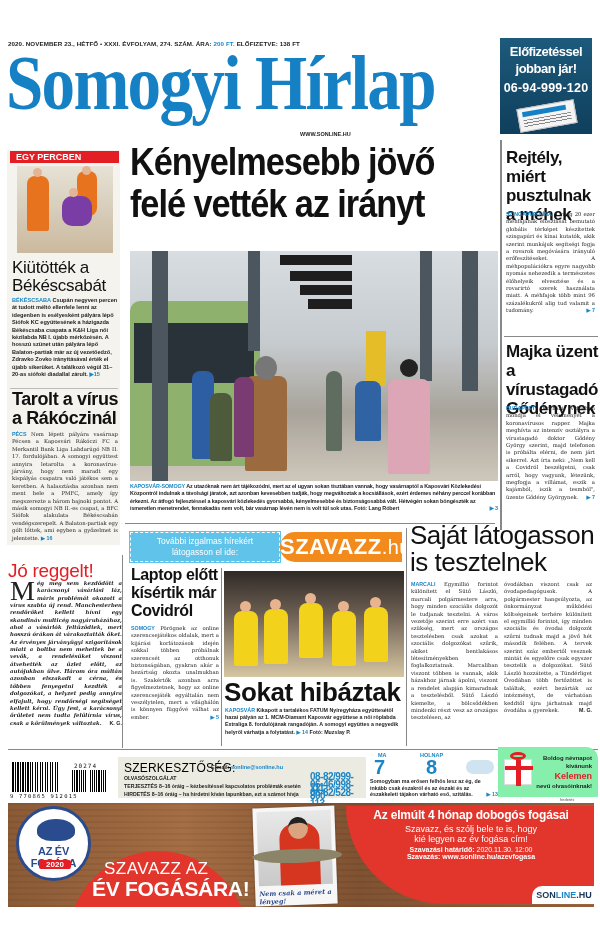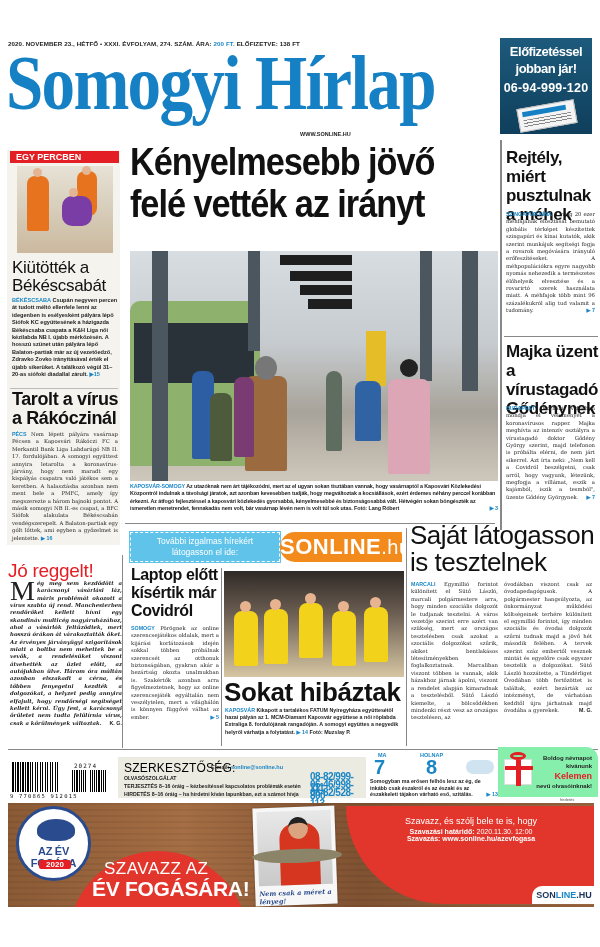--- a/index.html
+++ b/index.html
@@ -84,21 +84,21 @@
 .ad .s2{position:absolute;left:84px;top:74px;font-size:21px;font-weight:bold;color:#fff;letter-spacing:-0.3px}
 .ad .polaroid{position:absolute;left:246px;top:4px;width:82px;height:98px;background:#f7f7f7;transform:rotate(-2deg);box-shadow:0 0 2px rgba(0,0,0,0.4)}
 .ad .polaroid .pic{position:absolute;left:4px;top:4px;width:74px;height:74px;background:linear-gradient(180deg,#e8e8e8,#c9c9c9)}
 .ad .polaroid .man{position:absolute;left:22px;top:12px;width:40px;height:62px;background:#d6361f;border-radius:16px 16px 0 0}
 .ad .polaroid .face{position:absolute;left:31px;top:6px;width:20px;height:22px;background:#d9a47f;border-radius:50%;border-top:6px solid #222}
 .ad .polaroid .fish{position:absolute;left:-6px;top:38px;width:90px;height:14px;background:#8c8468;border-radius:50%}
 .ad .polaroid .cap{position:absolute;left:4px;top:82px;font-size:6.5px;font-style:italic;color:#2a4b8d;font-weight:bold;font-family:"DejaVu Serif",serif}
 .ad .right{position:absolute;left:338px;top:3px;width:250px;height:98px;background:#e2352b;border-radius:0 0 0 120px;color:#fff;text-align:center}
 .ad .r1{font-size:12px;font-weight:bold;margin-top:2px;letter-spacing:-0.2px}
 .ad .r2{font-size:12px;font-weight:bold;letter-spacing:-0.2px}
-.ad .r3{font-size:9px;margin-top:10px}
+.ad .r3{font-size:9px;margin-top:2px}
 .ad .r4{font-size:9px}
 .ad .r5{font-size:7px;margin-top:2px}
 .ad .r6{font-size:7px;font-weight:bold}
 .ad .sonl{position:absolute;right:0;bottom:0;width:64px;height:18px;background:#fff;border-radius:10px 0 0 0;color:#1a3558;font-size:9px;font-weight:bold;line-height:18px;text-align:center}
 .ad .sonl span{color:#1a86c6}
 .hirdetes{left:560px;top:797px;font-size:4px;color:#555}
 </style>
 </head>
 <body>
 
@@ -198,21 +198,21 @@
   <span class="kick">BUDAPEST</span>
   <span>Kórházi videóban mondja el véleményét a koronavírusos rapper. Majka meghívta az intenzív osztályra a vírustagadó doktor Gődény György szerint, majd telefonon is próbálta elérni, de nem járt sikerrel. Azt írta neki: „Nem kell a Covidról beszélgetni, csak arról, hogy vagyunk, létezünk, megfogja a villámat, eszik a kajámból, iszik a tesmból", üzente Gődény Györgynek.</span>
   <span class="arrow" style="float:right">▶ <span>7</span></span>
 </div>
 
 <div class="abs promo">
   <div class="blue">
     <div>További izgalmas hírekért</div>
     <div>látogasson el ide:</div>
   </div>
-  <div class="orange"><span style="font-weight:bold;font-size:22px">SONLINE</span><span>.hu</span></div>
+  <div class="orange"><span style="font-weight:bold;font-size:22px">SZAVAZZ</span><span>.hu</span></div>
 </div>
 
 <div class="abs light-hl" style="left:131px;top:566px;width:92px;font-size:16px;line-height:18px">Laptop előtt kísértik már Covidról</div>
 <div class="abs body-txt" style="left:131px;top:625px;width:88px;font-size:5.3px;line-height:7.4px">
   <span class="kick">SOMOGY</span>
   <span>Pörögnek az online szerencsejátékos oldalak, mert a kijárási korlátozások idején sokkal többen próbálnak szerencsét az otthonuk biztonságában, gyakran akár a bezártság okozta unalmukban is. Szakértők azonban arra figyelmeztetnek, hogy az online szerencsejáték egyáltalán nem veszélytelen, mert a világhálón is könnyen függővé válhat az ember.</span>
   <span class="arrow" style="float:right">▶ <span>5</span></span>
 </div>
 <div class="abs vbar" style="left:221px;top:568px;height:178px"></div>
 
@@ -295,18 +295,20 @@
   <div class="s2">ÉV FOGÁSÁRA!</div>
   <div class="polaroid">
     <div class="pic">
         <div class="man"></div>
         <div class="face"></div>
         <div class="fish"></div>
       </div>
     <div class="cap">Nem csak a méret a lényeg!</div>
   </div>
   <div class="right">
+    <div class="r1">Az elmúlt 4 hónap dobogós fogásai</div>
     <div class="r3">Szavazz, és szólj bele te is, hogy</div>
+    <div class="r4">kié legyen az év fogása cím!</div>
     <div class="r5"><b>Szavazási határidő:</b> <span>2020.11.30. 12:00</span></div>
     <div class="r6"><span>Szavazás:</span> <span>www.sonline.hu/azevfogasa</span></div>
     <div class="sonl"><span style="color:#1a3558">SON</span><span>LINE</span><span style="color:#1a3558">.HU</span></div>
   </div>
 </div>
 
 </body></html>

